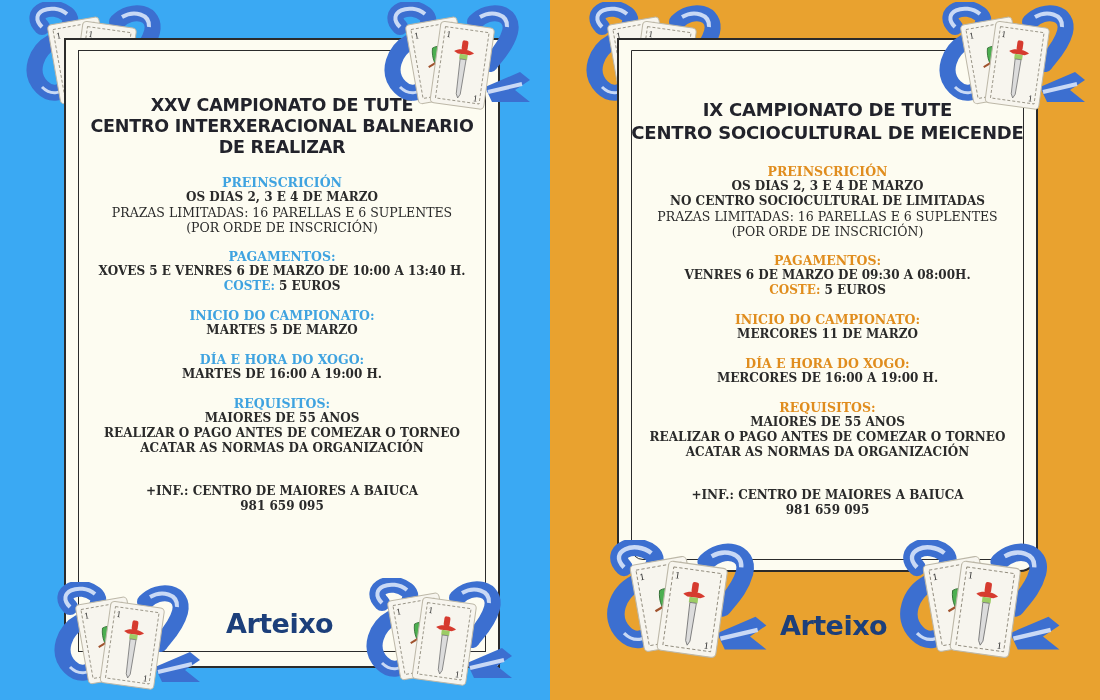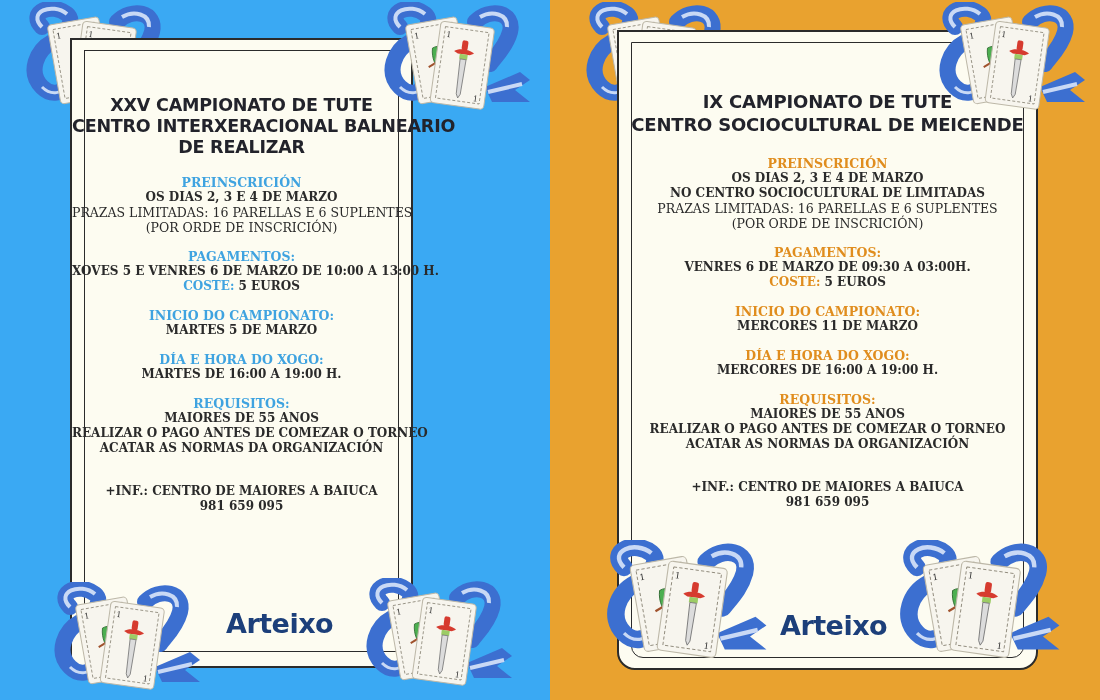--- a/index.html
+++ b/index.html
@@ -7,22 +7,22 @@
   body { position: relative; font-family: "DejaVu Serif", serif; }
 
   .panel { position: absolute; top: 0; height: 700px; overflow: hidden; }
   .panel.left { left: 0; width: 550px; background: #3aa9f3; }
   .panel.right { left: 550px; width: 550px; background: #e9a22f; }
 
   .sheet {
     position: absolute; background: #fdfcf1;
     border: 2px solid #2b2b2b;
   }
-  .panel.left .sheet { left: 70px; top: 38px; width: 343px; height: 630px; border-radius: 0; }
-  .panel.right .sheet { left: 67px; top: 30px; width: 421px; height: 640px; border-radius: 0 0 18px 18px; }
+  .panel.left .sheet { left: 64px; top: 38px; width: 436px; height: 630px; border-radius: 0; }
+  .panel.right .sheet { left: 67px; top: 38px; width: 421px; height: 534px; border-radius: 0 0 18px 18px; }
   .inner-line {
     position: absolute; border: 1.5px solid #2b2b2b; pointer-events: none;
   }
   .panel.left .inner-line { left: 12px; top: 10px; right: 12px; bottom: 14px; }
   .panel.right .inner-line { left: 12px; top: 10px; right: 12px; bottom: 10px; border-radius: 0 0 12px 12px; }
 
   .content {
     position: absolute; left: 0; right: 0; text-align: center;
     color: #2a2a2a;
   }
@@ -108,21 +108,21 @@
 
       <div class="section first-section">
         <div class="label">PREINSCRICIÓN</div>
         <div class="line-b">OS DIAS 2, 3 E 4 DE MARZO</div>
         <div class="line-n">PRAZAS LIMITADAS: 16 PARELLAS E 6 SUPLENTES</div>
         <div class="line-n">(POR ORDE DE INSCRICIÓN)</div>
       </div>
 
       <div class="section">
         <div class="label">PAGAMENTOS:</div>
-        <div class="line-b">XOVES 5 E VENRES 6 DE MARZO DE 10:00 A 13:00 H.</div>
+        <div class="line-b">XOVES 5 E VENRES 6 DE MARZO DE 10:00 A 13:40 H.</div>
         <div class="line-b">
           <span class="accent">COSTE:</span>
           <span>5 EUROS</span>
         </div>
       </div>
 
       <div class="section">
         <div class="label">INICIO DO CAMPIONATO:</div>
         <div class="line-b">MARTES 5 DE MARZO</div>
       </div>
@@ -175,21 +175,21 @@
       <div class="section first-section">
         <div class="label">PREINSCRICIÓN</div>
         <div class="line-b">OS DIAS 2, 3 E 4 DE MARZO</div>
         <div class="line-b">NO CENTRO SOCIOCULTURAL DE LIMITADAS</div>
         <div class="line-n">PRAZAS LIMITADAS: 16 PARELLAS E 6 SUPLENTES</div>
         <div class="line-n">(POR ORDE DE INSCRICIÓN)</div>
       </div>
 
       <div class="section">
         <div class="label">PAGAMENTOS:</div>
-        <div class="line-b">VENRES 6 DE MARZO DE 09:30 A 03:00H.</div>
+        <div class="line-b">VENRES 6 DE MARZO DE 09:30 A 08:00H.</div>
         <div class="line-b">
           <span class="accent">COSTE:</span>
           <span>5 EUROS</span>
         </div>
       </div>
 
       <div class="section">
         <div class="label">INICIO DO CAMPIONATO:</div>
         <div class="line-b">MERCORES 11 DE MARZO</div>
       </div>

